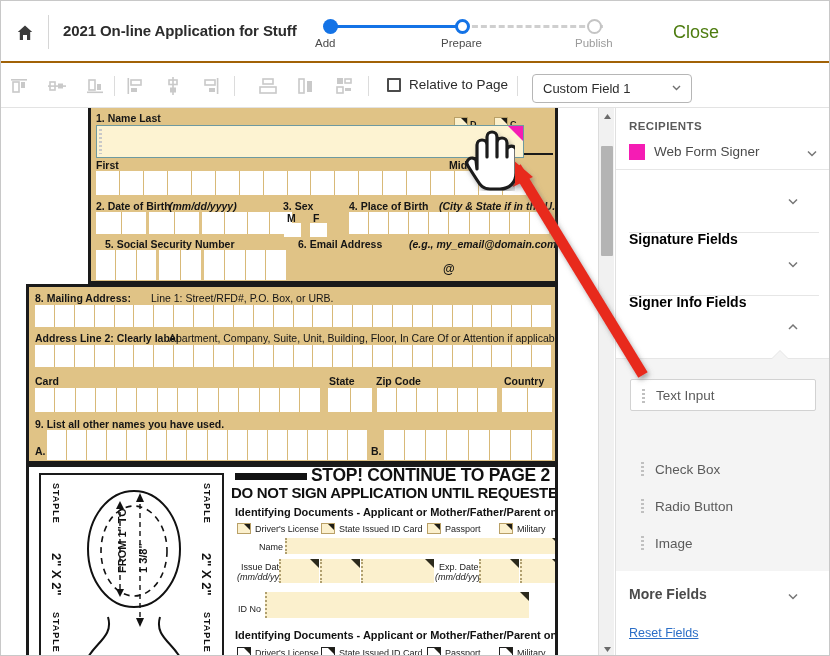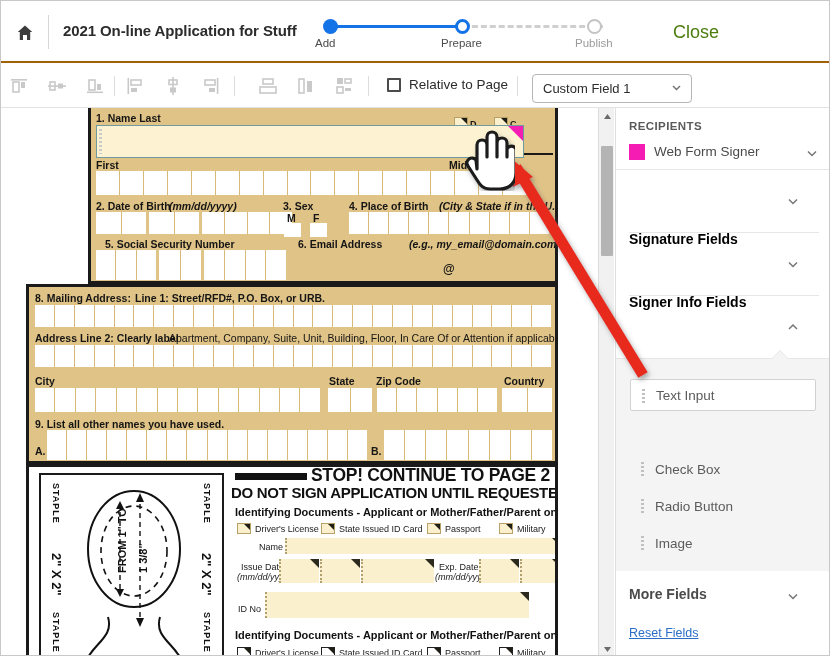--- a/index.html
+++ b/index.html
@@ -607,21 +607,21 @@
       <div class="docchk f" style="left:363px; top:10px;"></div>
       <div class="lbl" style="left:379px; top:12px; font-size:9px;">D</div>
       <div class="docchk f" style="left:403px; top:10px;"></div>
       <div class="lbl" style="left:419px; top:12px; font-size:9px;">C</div>
       <div class="lbl" style="left:364px; top:36px;">End. #</div>
       <div style="position:absolute; left:400px; top:46px; width:62px; height:1.5px; background:#1a1a1a;"></div>
     </div>
 
     <div class="blk" id="blk-mid">
       <div class="lbl" style="left:6px; top:5px;">8. Mailing Address:</div>
-      <div class="lbl nb" style="left:106px; top:5px;font-weight:bold;">Line 1: Street/RFD#, P.O. Box, or URB.</div>
+      <div class="lbl nb" style="left:122px; top:5px;">Line 1: Street/RFD#, P.O. Box, or URB.</div>
       <div class="cells" style="left:6px; top:18px; width:516px; height:22px;">
         <i></i>
           <i></i>
           <i></i>
           <i></i>
           <i></i>
           <i></i>
           <i></i>
           <i></i>
           <i></i>
@@ -668,21 +668,21 @@
           <i></i>
           <i></i>
           <i></i>
           <i></i>
           <i></i>
           <i></i>
           <i></i>
           <i></i>
       </div>
 
-      <div class="lbl" style="left:6px; top:88px;">City</div>
+      <div class="lbl" style="left:6px; top:88px;">Card</div>
       <div class="lbl" style="left:300px; top:88px;">State</div>
       <div class="lbl" style="left:347px; top:88px;">Zip Code</div>
       <div class="lbl" style="left:475px; top:88px;">Country</div>
       <div class="cells" style="left:6px; top:101px; width:285px; height:24px;">
         <i></i>
           <i></i>
           <i></i>
           <i></i>
           <i></i>
           <i></i>

